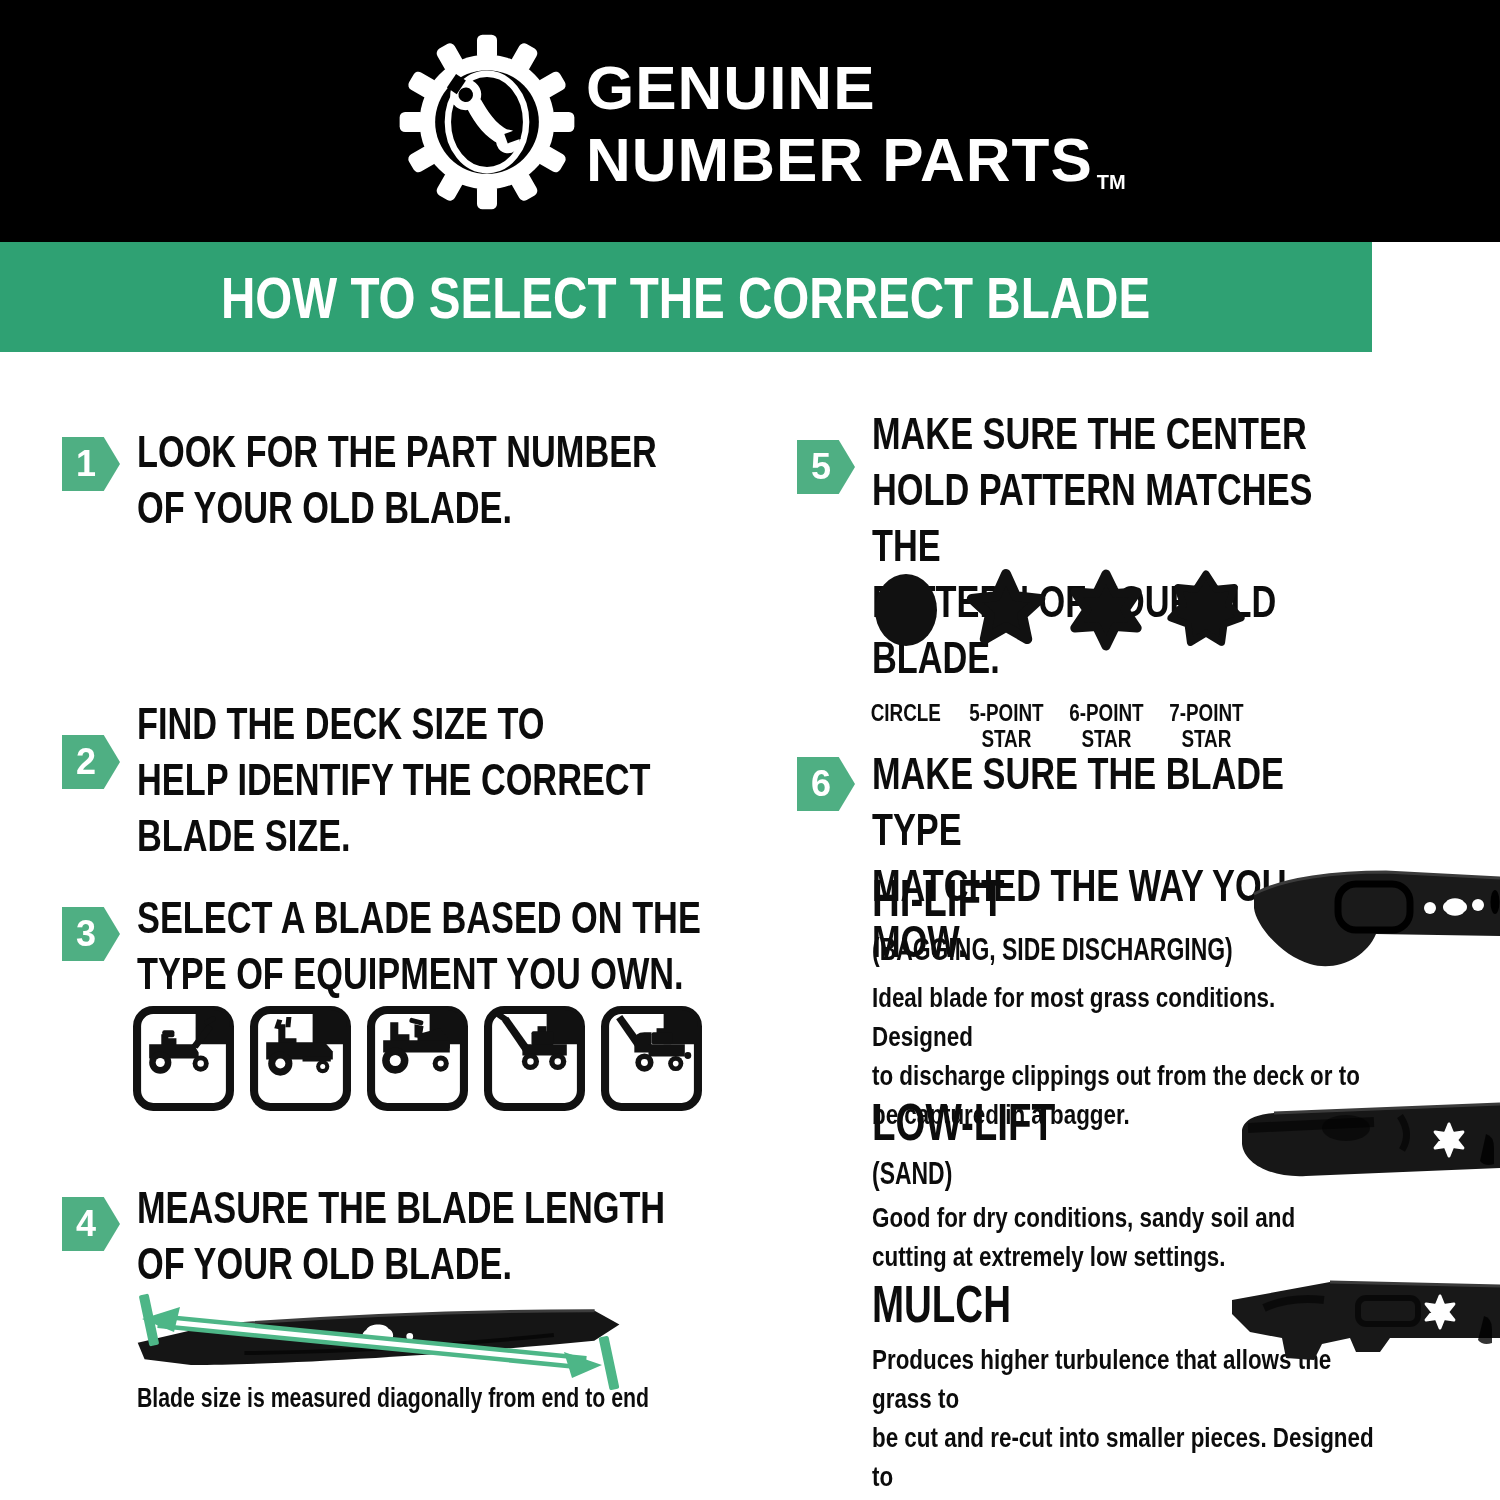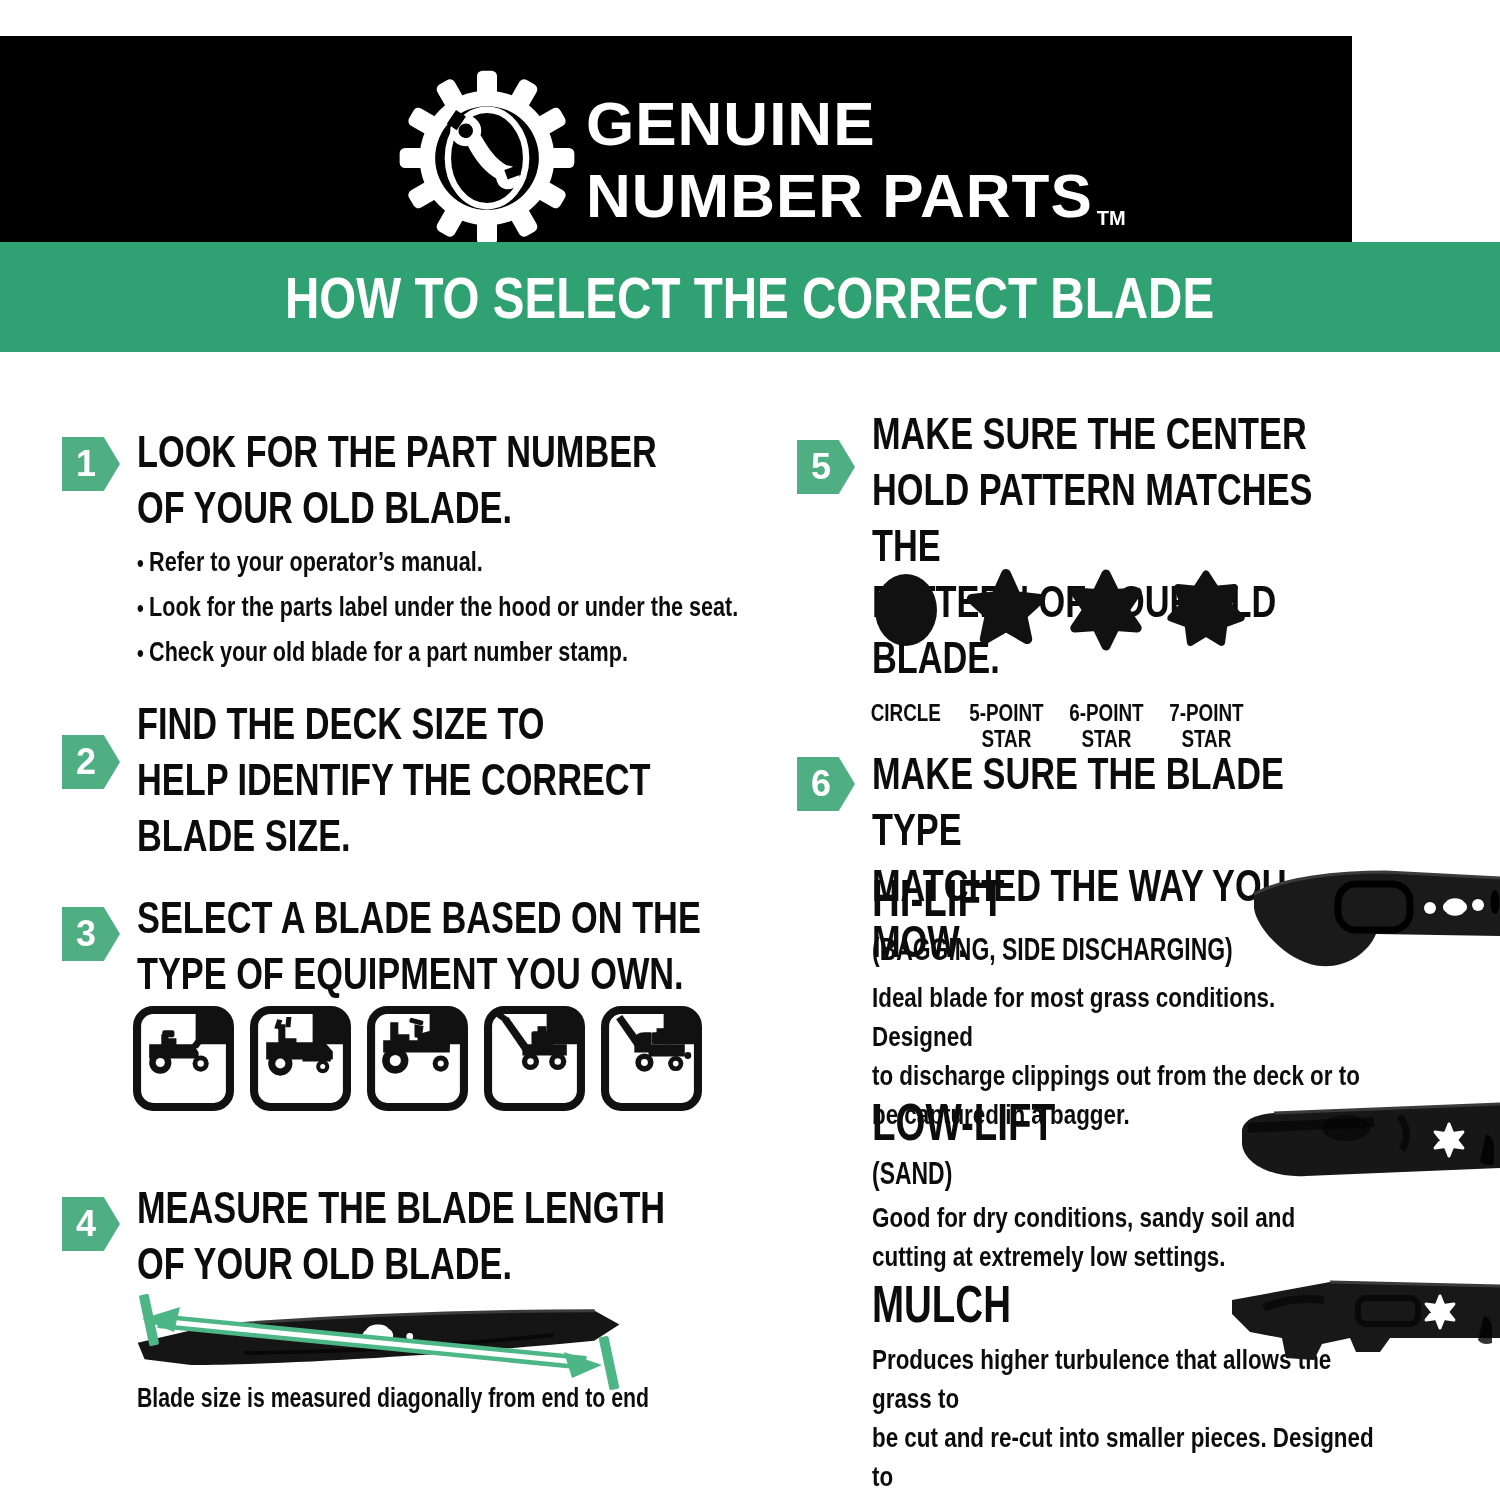--- a/index.html
+++ b/index.html
@@ -1,27 +1,27 @@
 <!DOCTYPE html>
 <html><head>
 <meta charset="utf-8">
 <style>
   html,body { margin:0; padding:0; background:#fff; }
   .page {
     position:relative; width:1500px; height:1500px; overflow:hidden;
     background:#fff; font-family:"Liberation Sans", sans-serif; color:#0c0c0c;
   }
   
-  .header { position:absolute; left:0; top:0; width:1352px; height:242px; background:#000;margin-top:36px; }
+  .header { position:absolute; left:0; top:0; width:1500px; height:242px; background:#000; }
   .logo { position:absolute; left:396px; top:30px; width:182px; height:184px; }
   .brand { position:absolute; left:586px; top:52px; color:#fff; font-weight:bold; }
   .brand .line { font-size:62px; line-height:72px; letter-spacing:1px; white-space:nowrap; }
   .brand .tm { font-size:20px; letter-spacing:0; vertical-align:baseline; position:relative; top:8px; margin-left:4px; }
   
-  .banner { position:absolute; left:0; top:242px; width:1500px; height:110px; background:#2FA173;
+  .banner { position:absolute; left:0; top:242px; width:1372px; height:110px; background:#2FA173;
             display:flex; align-items:center; justify-content:center; }
   .banner-title { color:#fff; font-weight:bold; font-size:58px; white-space:nowrap;
                   transform:scaleX(0.82); transform-origin:center center; letter-spacing:0; }
   
   .badge { position:absolute; width:58px; height:54px; background:#4FAF83; color:#fff;
            clip-path:polygon(0 0,72% 0,100% 50%,72% 100%,0 100%);
            display:flex; align-items:center; justify-content:center;
            font-size:36px; font-weight:bold; padding-right:10px; box-sizing:border-box; }
   
   .h-step { position:absolute; font-weight:bold; font-size:44px; line-height:56px;
@@ -93,25 +93,20 @@
     </div>
   </div>
 
   <div class="banner">
     <div class="banner-title">HOW TO SELECT THE CORRECT BLADE</div>
   </div>
 
   <div class="badge" style="left:62px; top:437px;">1</div>
   <div class="h-step" style="left:137px; top:424px;">LOOK FOR THE PART NUMBER
 OF YOUR OLD BLADE.</div>
-  <ul class="bullets">
-    <li>Refer to your operator’s manual.</li>
-    <li>Look for the parts label under the hood or under the seat.</li>
-    <li>Check your old blade for a part number stamp.</li>
-  </ul>
 
   <div class="badge" style="left:62px; top:735px;">2</div>
   <div class="h-step" style="left:137px; top:696px;">FIND THE DECK SIZE TO
 HELP IDENTIFY THE CORRECT
 BLADE SIZE.</div>
 
   <div class="badge" style="left:62px; top:907px;">3</div>
   <div class="h-step" style="left:137px; top:890px;">SELECT A BLADE BASED ON THE
 TYPE OF EQUIPMENT YOU OWN.</div>
 

